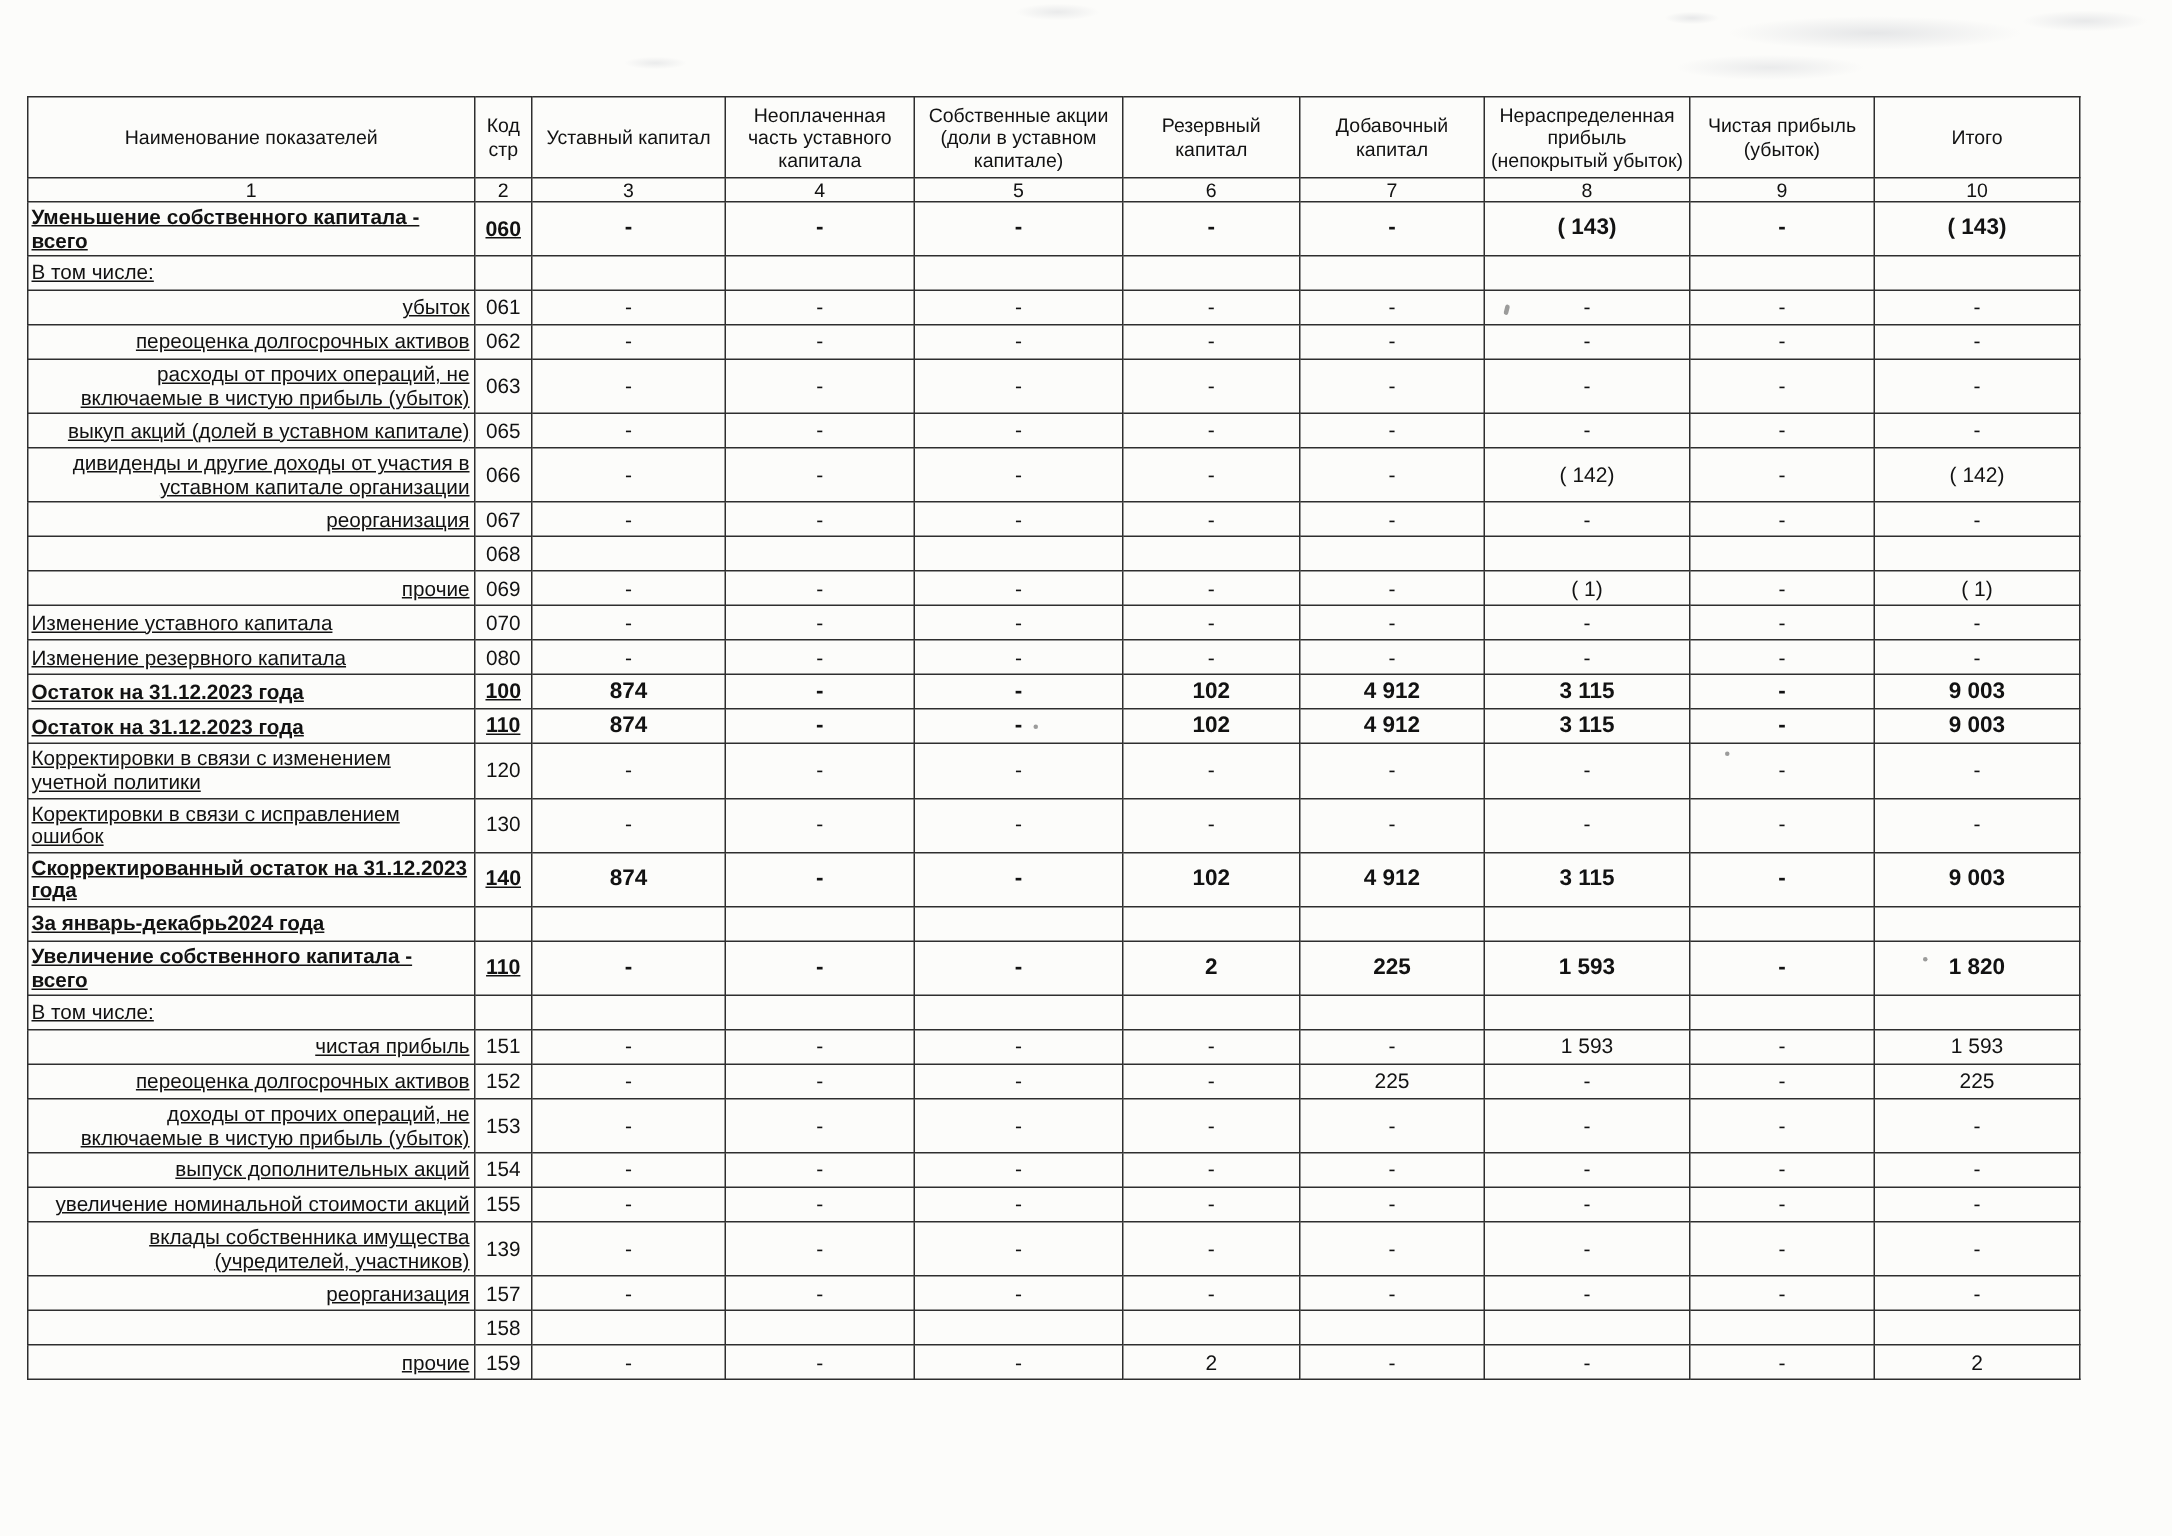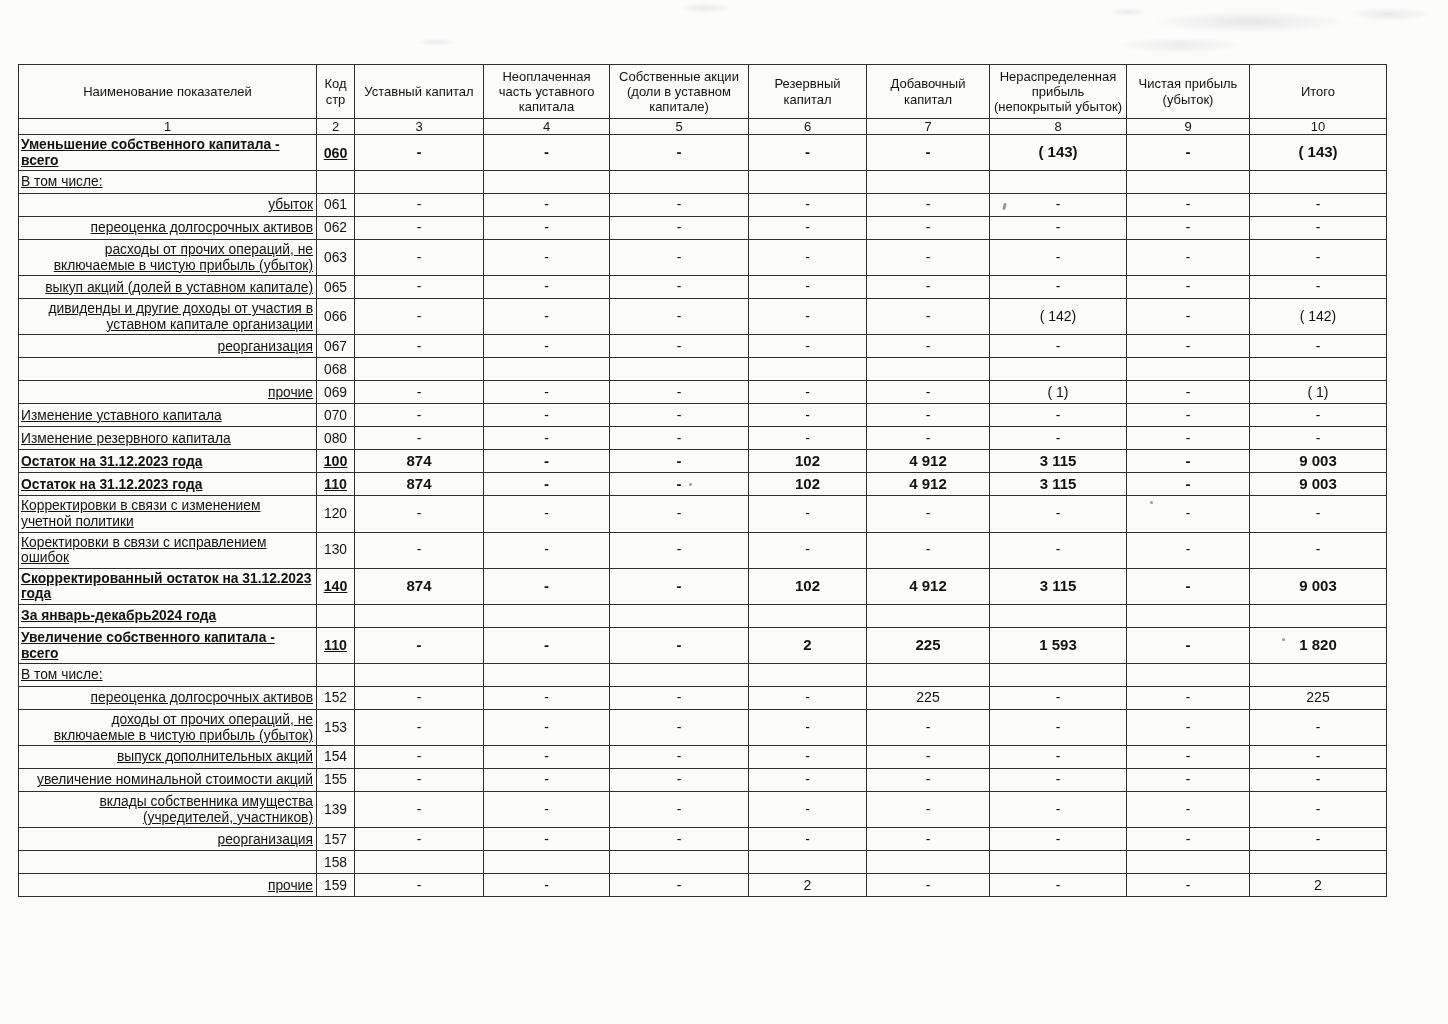--- a/index.html
+++ b/index.html
@@ -358,20 +358,32 @@
           <td class="val"></td>
           <td class="val"></td>
           <td class="val"></td>
           <td class="val"></td>
           <td class="val"></td>
           <td class="val"></td>
           <td class="val"></td>
           <td class="val"></td>
         </tr>
         <tr>
+          <td class="name sub">чистая прибыль</td>
+          <td class="code">151</td>
+          <td class="val">-</td>
+          <td class="val">-</td>
+          <td class="val">-</td>
+          <td class="val">-</td>
+          <td class="val">-</td>
+          <td class="val">1 593</td>
+          <td class="val">-</td>
+          <td class="val">1 593</td>
+        </tr>
+        <tr>
           <td class="name sub">переоценка долгосрочных активов</td>
           <td class="code">152</td>
           <td class="val">-</td>
           <td class="val">-</td>
           <td class="val">-</td>
           <td class="val">-</td>
           <td class="val">225</td>
           <td class="val">-</td>
           <td class="val">-</td>
           <td class="val">225</td>

